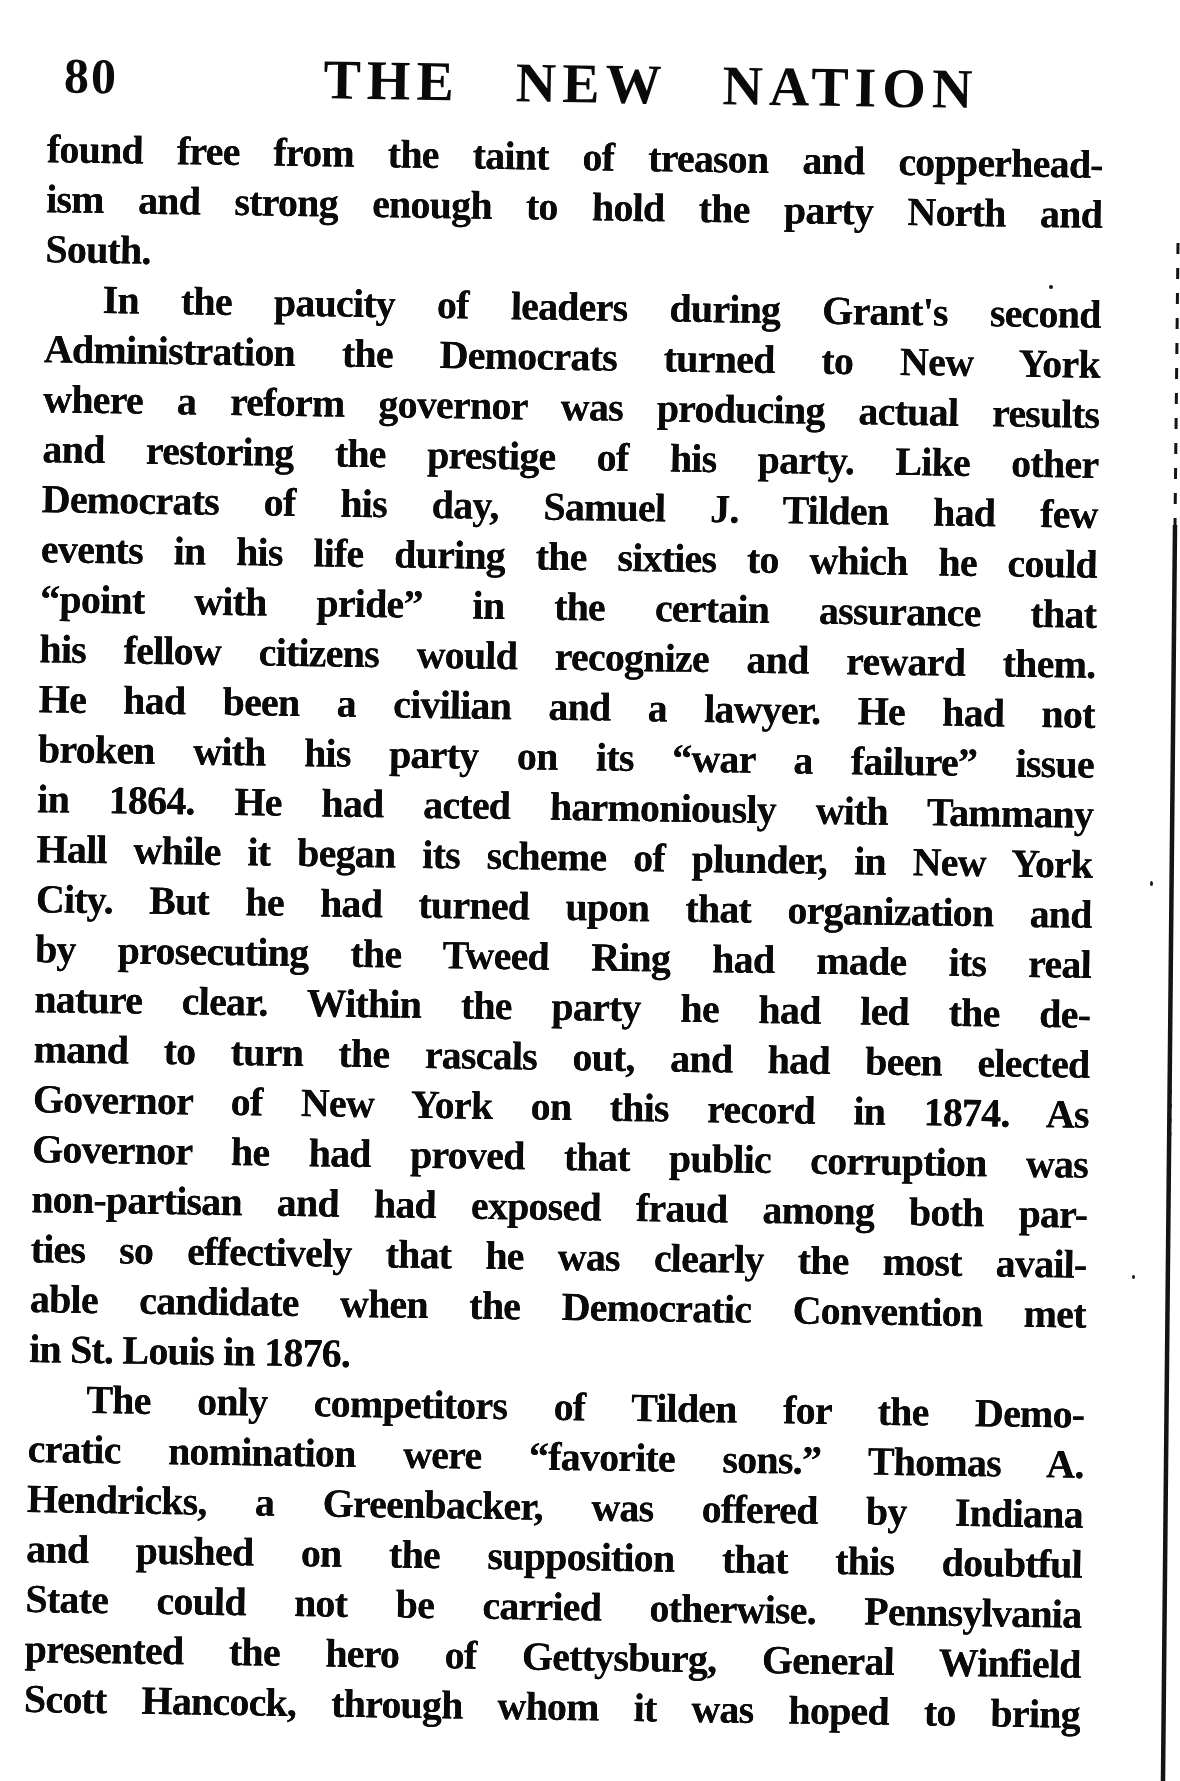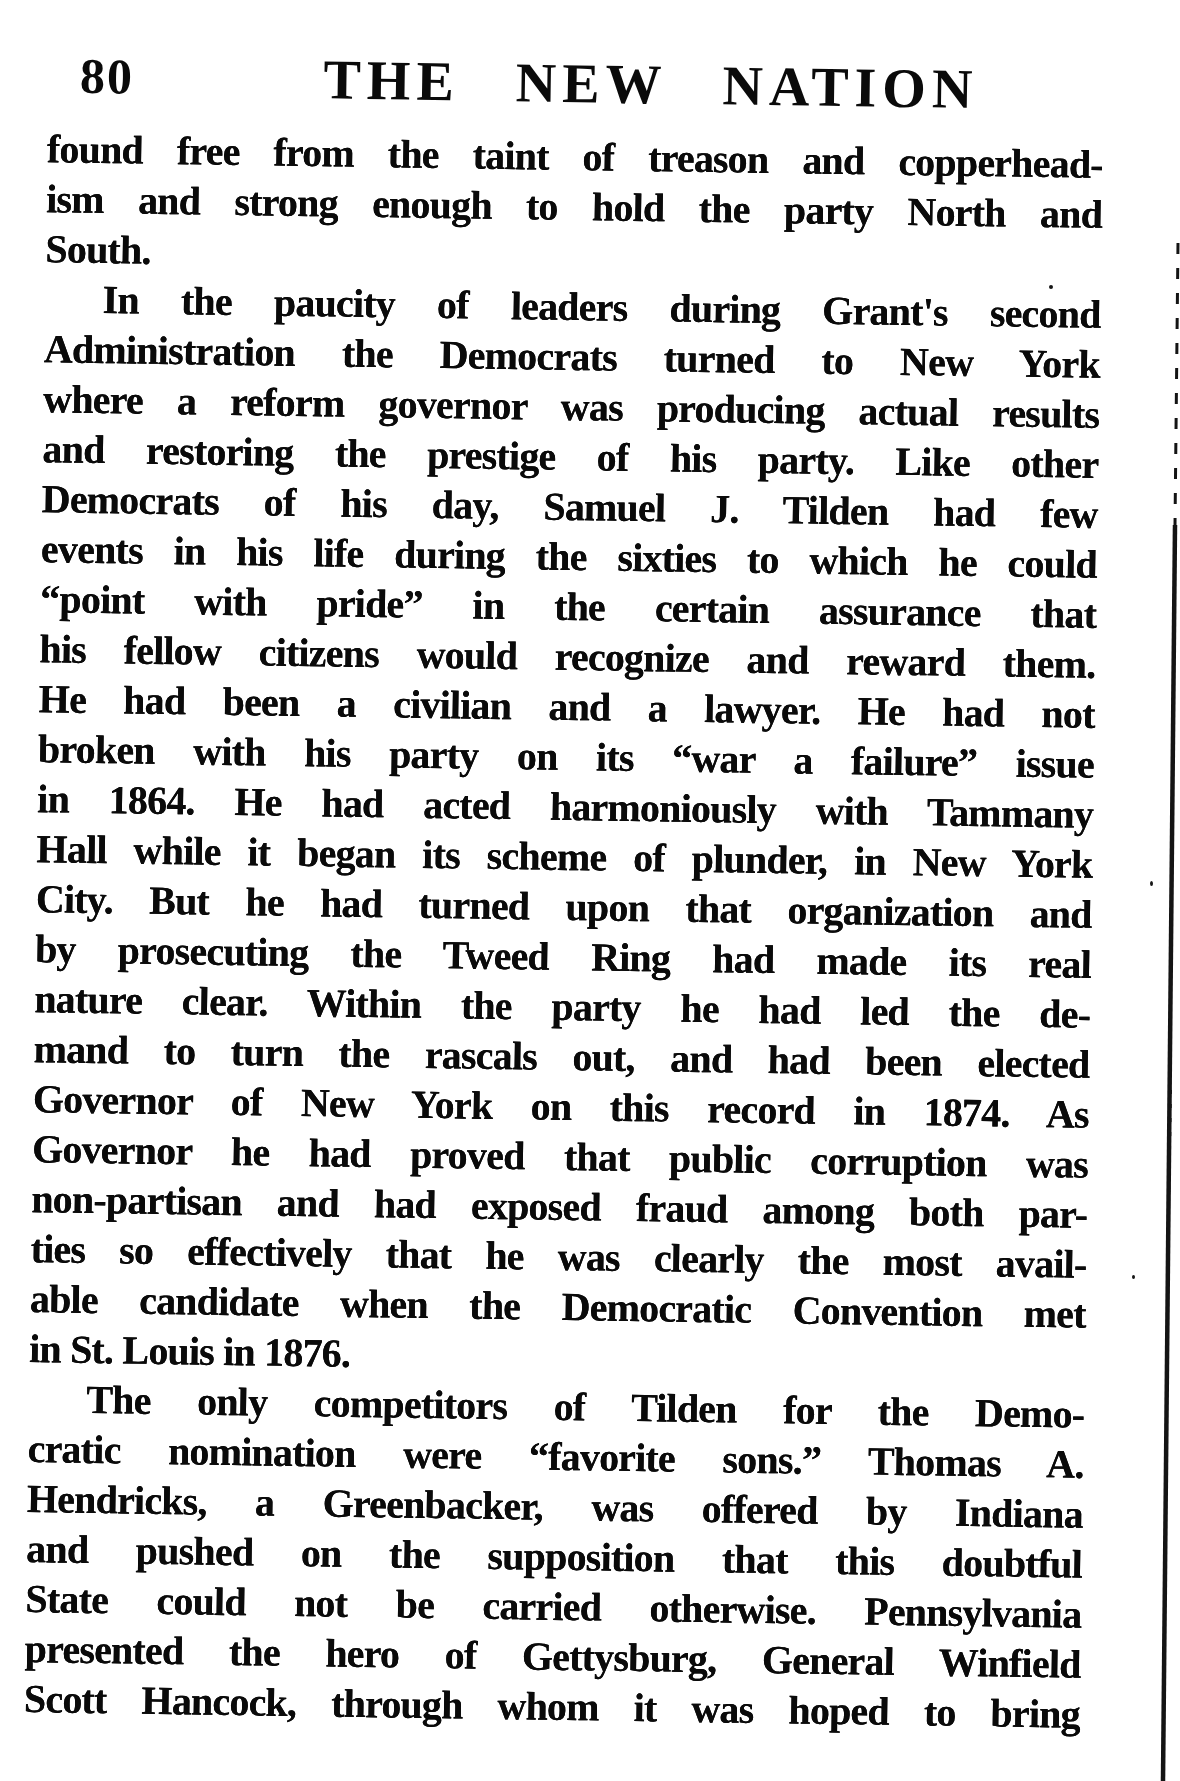--- a/index.html
+++ b/index.html
@@ -21,21 +21,21 @@
     transform-origin: 50% 50%;
   }
   .header {
     position: relative;
     height: 66px;
     line-height: 66px;
     white-space: nowrap;
   }
   .page-number {
     position: absolute;
-    left: 32px;
+    left: 16px;
     top: 0;
     font-size: 50px;
     font-weight: 700;
     letter-spacing: 2px;
   }
   .running-title {
     text-align: center;
     text-indent: 150px;
     font-size: 56px;
     font-weight: 700;

